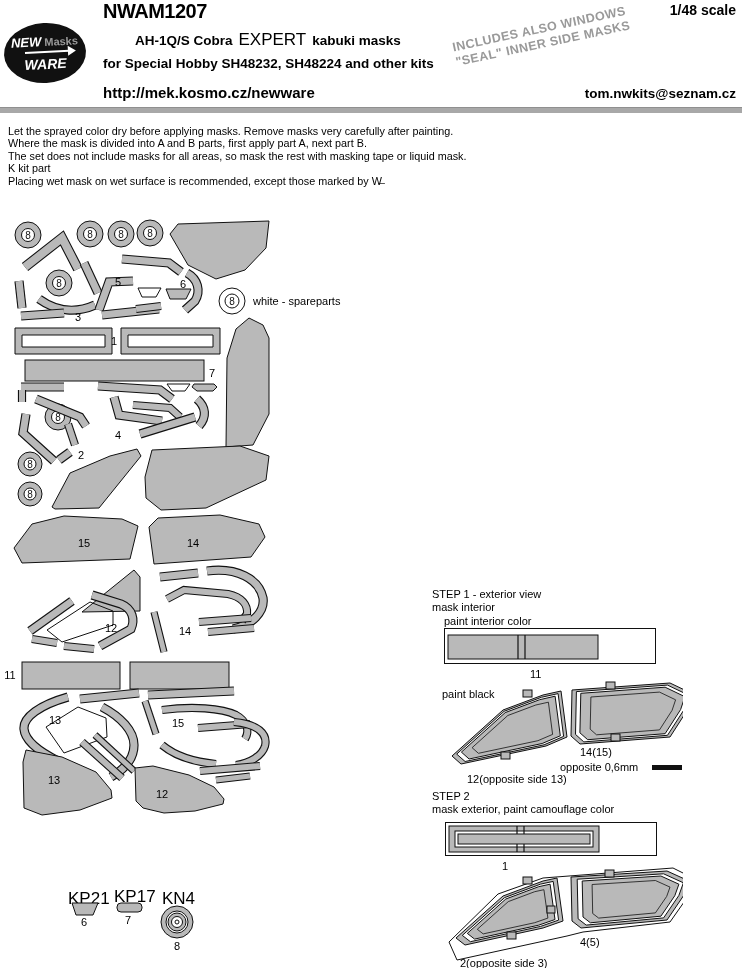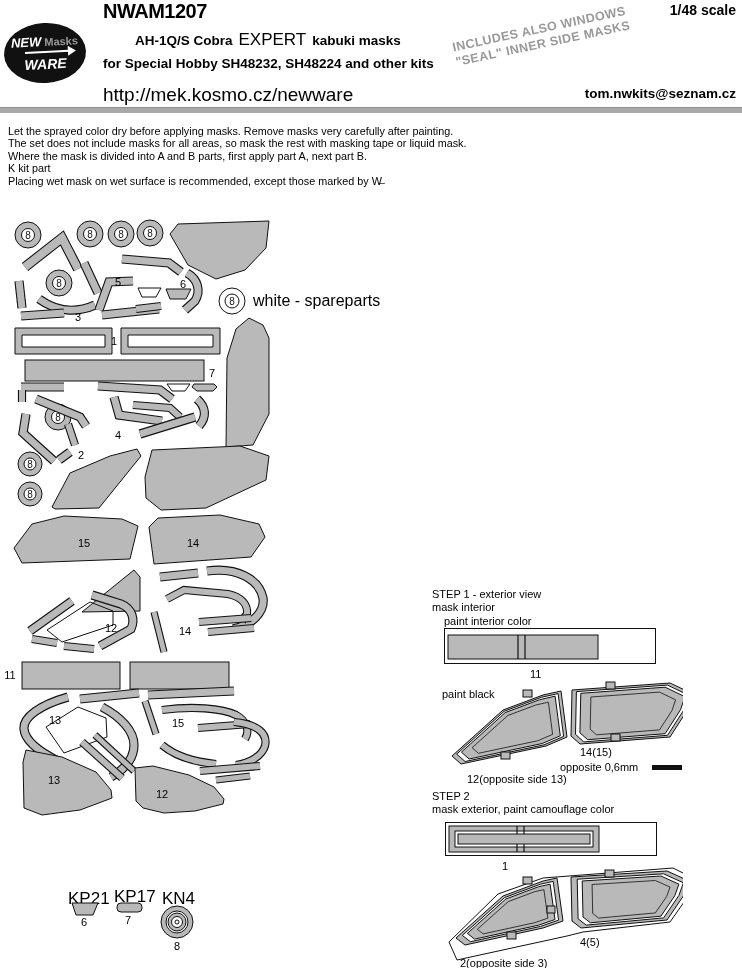--- a/index.html
+++ b/index.html
@@ -16,33 +16,33 @@
   .logo-masks{font-size:11px;font-weight:bold;color:#9a9a9a;}
   .logo-arrow{position:relative;width:44px;height:2px;background:#fff;margin:3px 0 4px 4px;}
   .logo-arrow::after{content:"";position:absolute;right:-7px;top:-4px;
         border-left:8px solid #fff;border-top:5px solid transparent;border-bottom:5px solid transparent;}
   .logo-ware{font-style:italic;font-weight:bold;font-size:14px;line-height:1;}
   .code{left:103px;top:0px;font-size:20px;font-weight:bold;letter-spacing:-.5px;}
   .scale{right:6px;top:2px;font-size:14px;font-weight:bold;}
   .titleline{left:103px;top:30px;font-size:13.5px;font-weight:bold;display:flex;align-items:baseline;gap:6px;margin-left:32px;}
   .expert{font-size:17px;font-weight:normal;}
   .subtitle{left:103px;top:56px;font-size:13.5px;font-weight:bold;}
-  .url{left:103px;top:84px;font-size:19px;font-weight:normal;}
+  .url{left:103px;top:84px;font-size:15px;font-weight:bold;}
   .includes{left:452px;top:18px;width:215px;color:#999;font-weight:bold;font-size:12.5px;
             line-height:15px;transform:rotate(-12deg);letter-spacing:.4px;text-align:left;}
   .email{right:6px;top:86px;font-size:13.5px;font-weight:bold;}
   .divider{left:0;top:107px;width:742px;height:5px;background:#a8a8a8;border-top:1px solid #8f8f8f;}
   
   .important{left:8px;top:125px;width:470px;font-size:10.8px;line-height:12.4px;}
   .important .hd{font-weight:bold;}
   
   .sheet{left:2px;top:218px;width:420px;height:650px;}
   .sheet svg{position:absolute;left:0;top:0;}
   .plabel{position:absolute;transform:translate(-50%,-50%);font-size:11px;white-space:nowrap;}
-  .sparelabel{position:absolute;left:251px;top:83px;transform:translate(0,-50%);font-size:16px;white-space:nowrap;}
+  .sparelabel{position:absolute;left:251px;top:83px;transform:translate(0,-50%);font-size:11px;white-space:nowrap;}
   .solid{fill:#b9b9b9;stroke:#111;stroke-width:1;}
   .wshape{fill:#fff;stroke:#111;stroke-width:1;}
   .frame{fill:#b9b9b9;stroke:#111;stroke-width:1;fill-rule:evenodd;}
   .ring{fill:none;stroke:#111;stroke-width:1;}
   .hinge{fill:#b9b9b9;stroke:#111;stroke-width:1;}
   .kline{stroke:#111;stroke-width:1.2;}
   .num8{font-size:10px;text-anchor:middle;fill:#111;}
   
   .kitparts{left:60px;top:885px;width:160px;height:80px;}
   .kitparts .lbl{position:absolute;font-size:17px;white-space:nowrap;}
@@ -76,22 +76,22 @@
   <div class="abs url">http://mek.kosmo.cz/newware</div>
   <div class="abs includes">
     <div>INCLUDES ALSO WINDOWS</div>
     <div>"SEAL" INNER SIDE MASKS</div>
   </div>
   <div class="abs email">tom.nwkits@seznam.cz</div>
   <div class="abs divider"></div>
 
   <div class="abs important">
     <div>Let the sprayed color dry before applying masks. Remove masks very carefully after painting.</div>
+    <div>Where the mask is divided into A and B parts, first apply part A, next part B.</div>
     <div>The set does not include masks for all areas, so mask the rest with masking tape or liquid mask.</div>
-    <div>Where the mask is divided into A and B parts, first apply part A, next part B.</div>
     <div>K  kit part</div>
     <div>Placing wet mask on wet surface is recommended, except those marked by W̶</div>
   </div>
 
   <div class="abs sheet" id="sheet">
     <svg width="420" height="650" viewBox="0 0 420 650">
 
       <g transform="translate(26,17)">
           <circle r="13" class="solid"></circle>
           <circle r="6.5" class="wshape"></circle>

